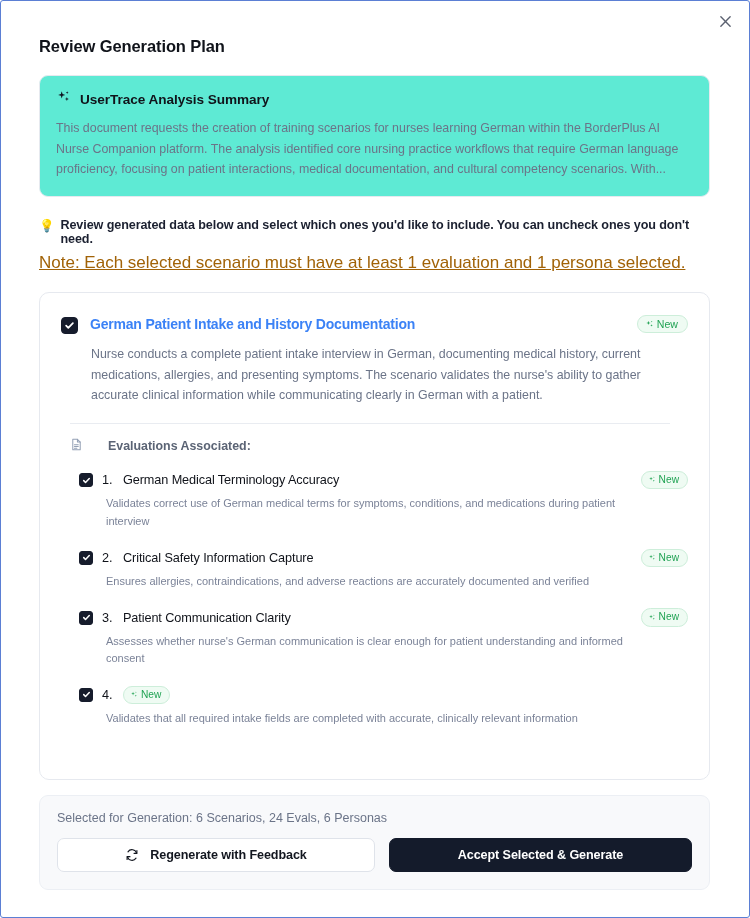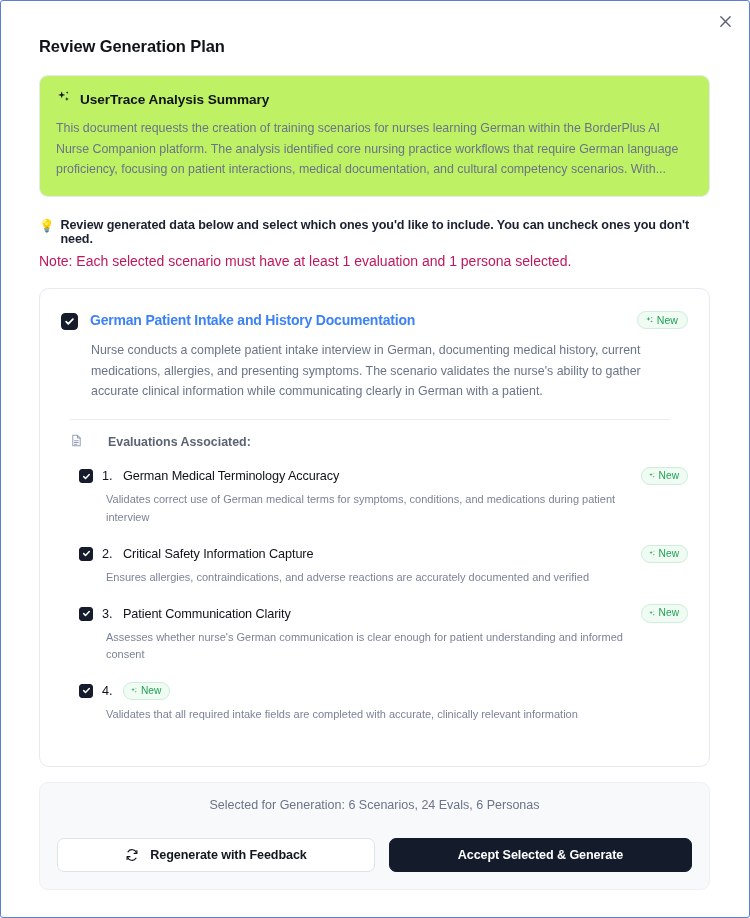--- a/index.html
+++ b/index.html
@@ -53,21 +53,21 @@
     font-size: 16.5px;
     font-weight: 700;
     color: #10131a;
     letter-spacing: -0.1px;
   }
 
   
   .summary-card {
     margin: 19px 39px 0 38px;
     box-sizing: border-box;
-    background: #bef264;
+    background: #5eead4;
     border: 1px solid #e6e9ef;
     border-radius: 9px;
     padding: 14px 16px 16px 16px;
   }
   .summary-head {
     display: flex;
     align-items: center;
     gap: 9px;
   }
   .summary-head .sparkle-icon { display: block; color: #101420; }
@@ -94,22 +94,23 @@
     align-items: flex-start;
     gap: 6px;
     font-size: 12.6px;
     font-weight: 700;
     color: #1b2030;
     letter-spacing: -0.1px;
   }
   .bulb-icon { font-size: 12.5px; line-height: 1.35; }
   .notice-sub {
     margin-top: 7px;
-    font-size: 14px;
-    color: #be185d;
+    font-size: 17px;
+    color: #a16207;
+    text-decoration: underline;
   }
 
   
   .scroll-area {
     margin: 19px 39px 0 38px;
     box-sizing: border-box;
     flex: 1 1 auto;
     min-height: 0;
     border: 1px solid #e6e9ef;
     border-radius: 10px;
@@ -241,22 +242,21 @@
     margin: 15px 39px 27px 38px;
     box-sizing: border-box;
     background: #f8f9fb;
     border: 1px solid #eceff4;
     border-radius: 9px;
     padding: 15px 17px 17px 17px;
   }
   .footer-status {
     font-size: 12.5px;
     color: #6b7488;
-    margin-bottom: 26px;
-    text-align: center;
+    margin-bottom: 13px;
   }
   .footer-actions {
     display: flex;
     gap: 14px;
   }
   .btn {
     box-sizing: border-box;
     height: 34px;
     border-radius: 7px;
     font-size: 12.6px;

